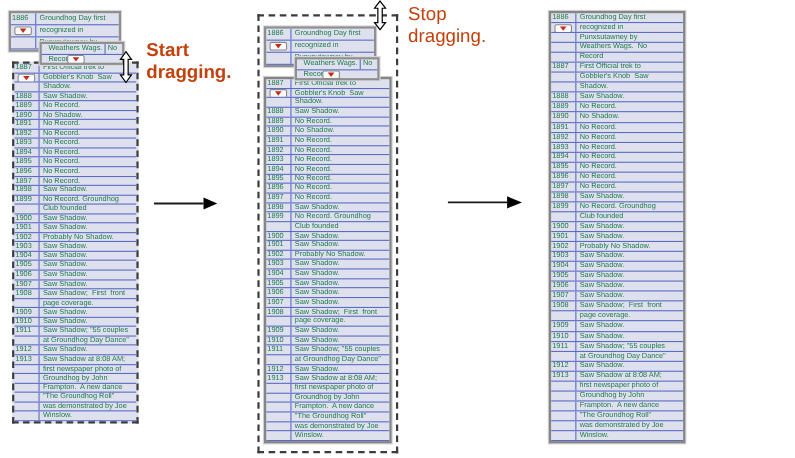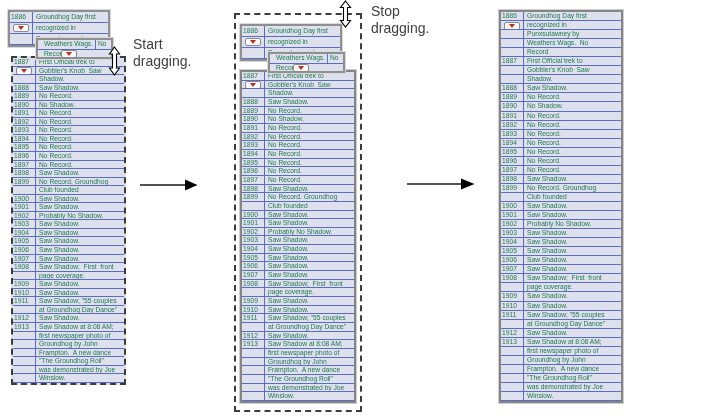--- a/index.html
+++ b/index.html
@@ -36,21 +36,21 @@
   .gb-row1{display:flex;height:9.5px;box-sizing:border-box;border-bottom:1px solid var(--grid-blue,#5b6cc4);}
   .gb-left{flex:1;padding-left:6px;border-right:1px solid var(--grid-blue,#5b6cc4);line-height:8.6px;white-space:pre;overflow:hidden;}
   .gb-right{width:13px;padding-left:2px;line-height:8.6px;}
   .gb-row2{height:8px;padding-left:6px;line-height:7.6px;}
   .gb-btn{position:absolute;left:21px;top:9.5px;}
 
   
   .droprect{position:absolute;left:234px;top:13px;width:128px;height:399px;box-sizing:border-box;
             border:2px dashed #3c3c3c;background:#fff;z-index:0;}
   .cursor{position:absolute;z-index:6;}
-  .label{position:absolute;font-size:14px;line-height:1.2;color:#404040;z-index:2;}
+  .label{position:absolute;font-size:17px;line-height:1.2;color:#c2410c;z-index:2;}
   .arrow{position:absolute;z-index:2;}
 </style>
 </head>
 <body>
 
 <div id="stage">
 
   <div class="list dashed" id="list-start" style="left:11px;top:56px;width:115px;height:329px;">
       <div class="lrow">
         <div class="ycell">1887</div>
@@ -237,21 +237,21 @@
     <div class="gb-row2">Record</div>
     <div class="redbtn gb-btn">
       <div class="tri"></div>
     </div>
   </div>
 
   <svg class="cursor" style="left:108px;top:46px;" width="13" height="30" viewBox="0 0 13 30">
     <path d="M6.5 1 L11.5 8 L8.5 8 L8.5 22 L11.5 22 L6.5 29 L1.5 22 L4.5 22 L4.5 8 L1.5 8 Z" fill="#ffffff" stroke="#000000" stroke-width="1.1"></path>
   </svg>
 
-  <div class="label" style="left:133px;top:36px;width:66px;">Start dragging.</div>
+  <div class="label" style="left:133px;top:36px;width:66px;font-weight:bold;">Start dragging.</div>
 
   <svg class="arrow" style="left:140px;top:179px;" width="58" height="12" viewBox="0 0 58 12">
     <line x1="0" y1="6" x2="45" y2="6" stroke="#1a1a1a" stroke-width="1.6"></line>
     <polygon points="45,0.5 57.5,6 45,11.5" fill="#000"></polygon>
   </svg>
 
   <div class="droprect"></div>
 
   <div class="list solid" id="list-stop" style="left:240px;top:70px;width:116px;height:333px;">
       <div class="lrow">

